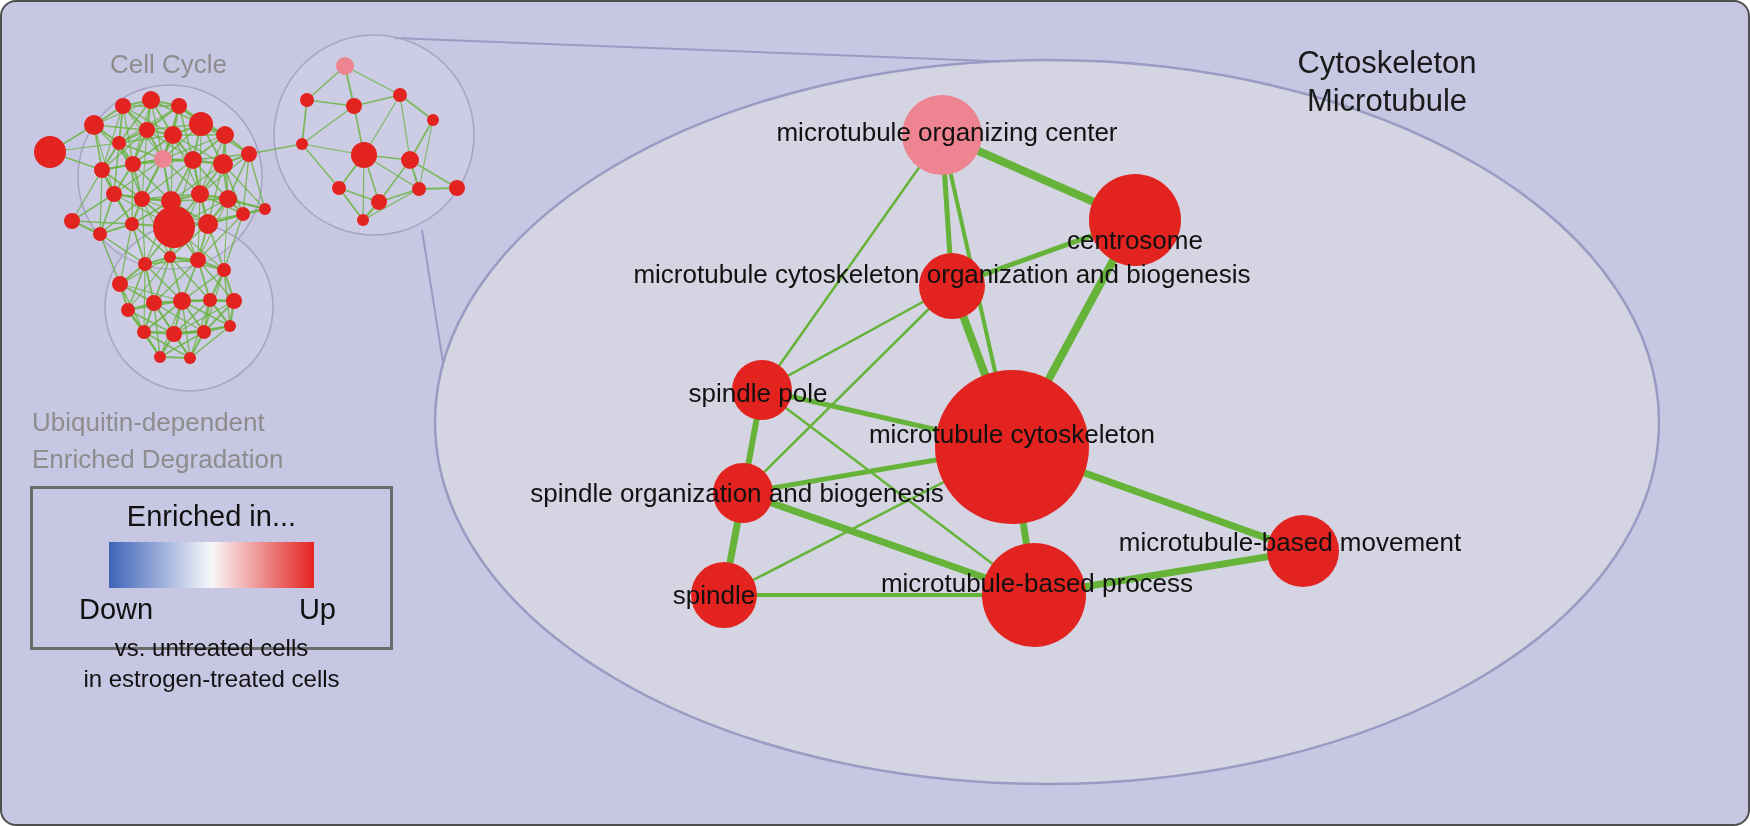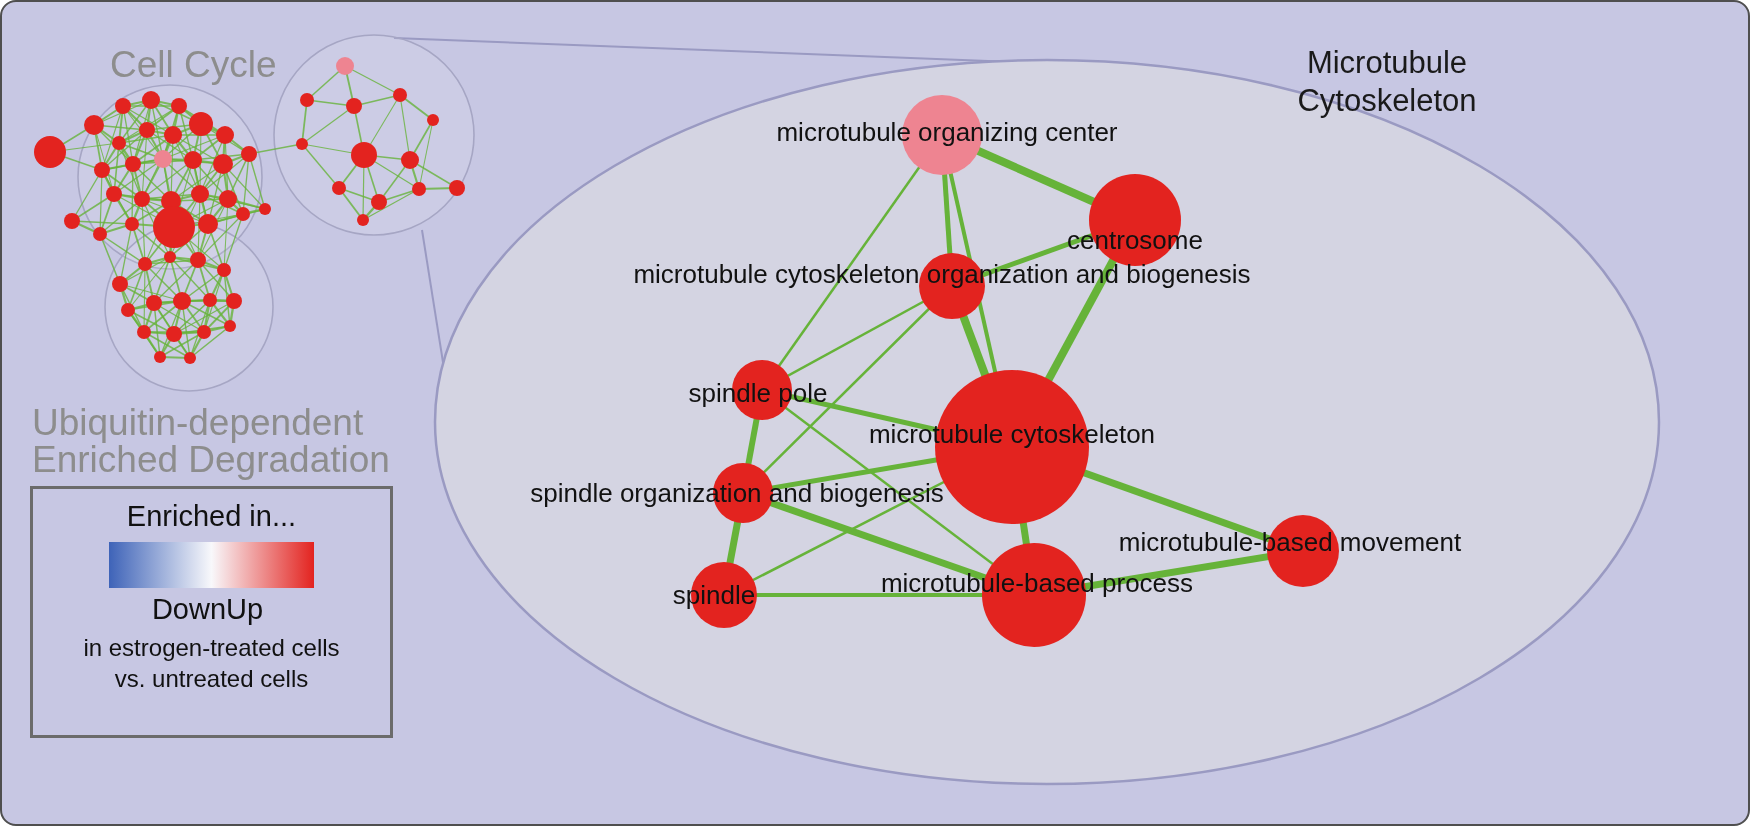--- a/index.html
+++ b/index.html
@@ -12,34 +12,34 @@
     border-radius:16px;
     overflow:hidden;
   }
   #net{position:absolute;left:0;top:0;}
   .node-label{
     font-family:"Liberation Sans","DejaVu Sans",sans-serif;
     font-size:26px;
     fill:#111111;
   }
   .overlay-label{position:absolute;white-space:nowrap;}
-  .gray-label{color:#8d8d8d;font-size:37px;line-height:37px;}
+  .gray-label{color:#8d8d8d;font-size:26px;line-height:37px;}
   .black-label{color:#1a1a1a;font-size:31px;line-height:38px;text-align:center;}
   #cell-cycle-label{left:108px;top:44px;}
   #ubiquitin-label{left:30px;top:402px;}
   #zoom-title{left:1245px;top:42px;width:280px;}
   #legend{
-    position:absolute;left:28px;top:484px;width:363px;height:252px;
+    position:absolute;left:28px;top:484px;width:363px;height:164px;
     box-sizing:border-box;border:3px solid #6b6b6b;
     text-align:center;color:#111111;
   }
   #legend .legend-title{font-size:29px;margin-top:11px;}
   #legend .legend-gradient{width:205px;height:46px;margin:9px auto 5px auto;}
   #legend .legend-updown{
-    display:flex;justify-content:center;
+    display:flex;justify-content:space-between;
     padding:0 54px 0 46px;font-size:29px;margin-top:2px;
   }
   #legend .legend-caption{font-size:24px;line-height:31px;margin-top:6px;}
 </style>
 </head>
 <body>
 
 <div id="frame" style="background: rgb(199, 199, 227); border-color: rgb(79, 79, 79);">
 
   <svg id="net" width="1750" height="826" viewBox="0 0 1750 826">
@@ -410,30 +410,30 @@
     </svg>
 
   <div id="cell-cycle-label" class="overlay-label gray-label" style="color: rgb(141, 141, 141);">Cell Cycle</div>
 
   <div id="ubiquitin-label" class="overlay-label gray-label" style="color: rgb(141, 141, 141);">
     <div>Ubiquitin-dependent</div>
     <div>Enriched Degradation</div>
   </div>
 
   <div id="zoom-title" class="overlay-label black-label" style="color: rgb(26, 26, 26);">
+    <div>Cytoskeleton</div>
     <div>Microtubule</div>
-    <div>Cytoskeleton</div>
   </div>
 
   <div id="legend">
     <div class="legend-title">Enriched in...</div>
     <div class="legend-gradient" style="background: linear-gradient(90deg, rgb(62, 99, 184), rgb(248, 248, 251) 50%, rgb(227, 35, 31));"></div>
     <div class="legend-updown">
       <span>Down</span>
       <span>Up</span>
     </div>
     <div class="legend-caption">
+      <div>vs. untreated cells</div>
       <div>in estrogen-treated cells</div>
-      <div>vs. untreated cells</div>
     </div>
   </div>
 
 </div>
 
 </body></html>

